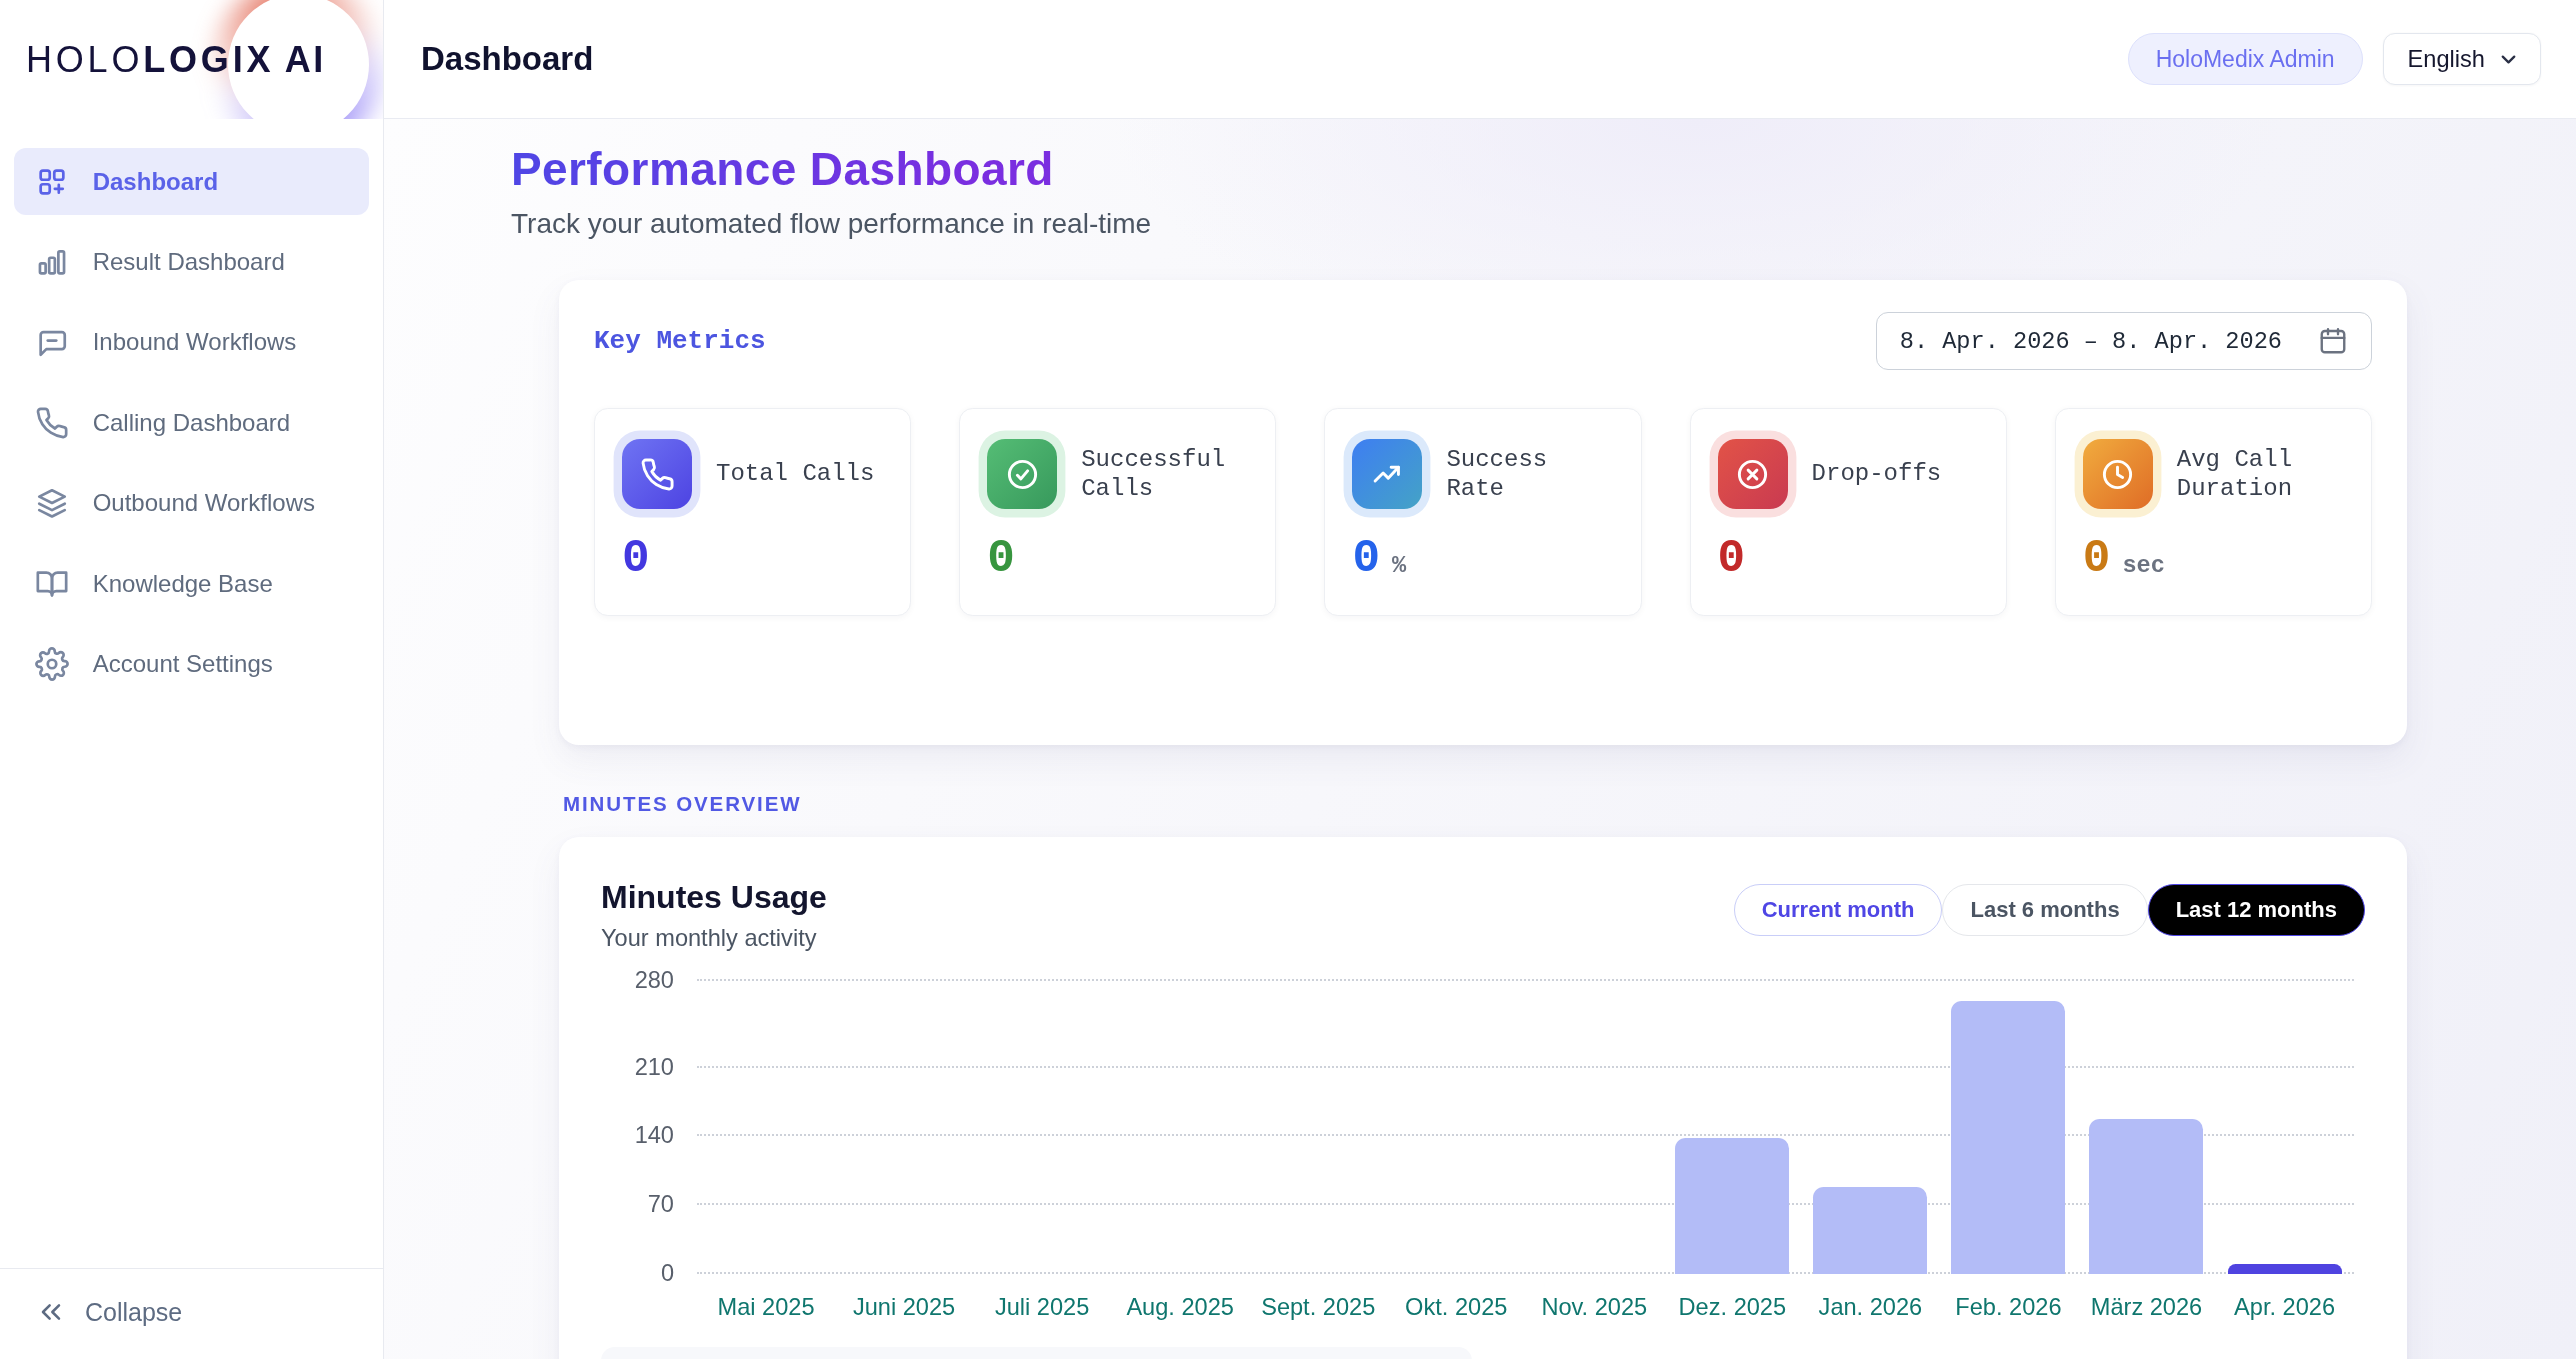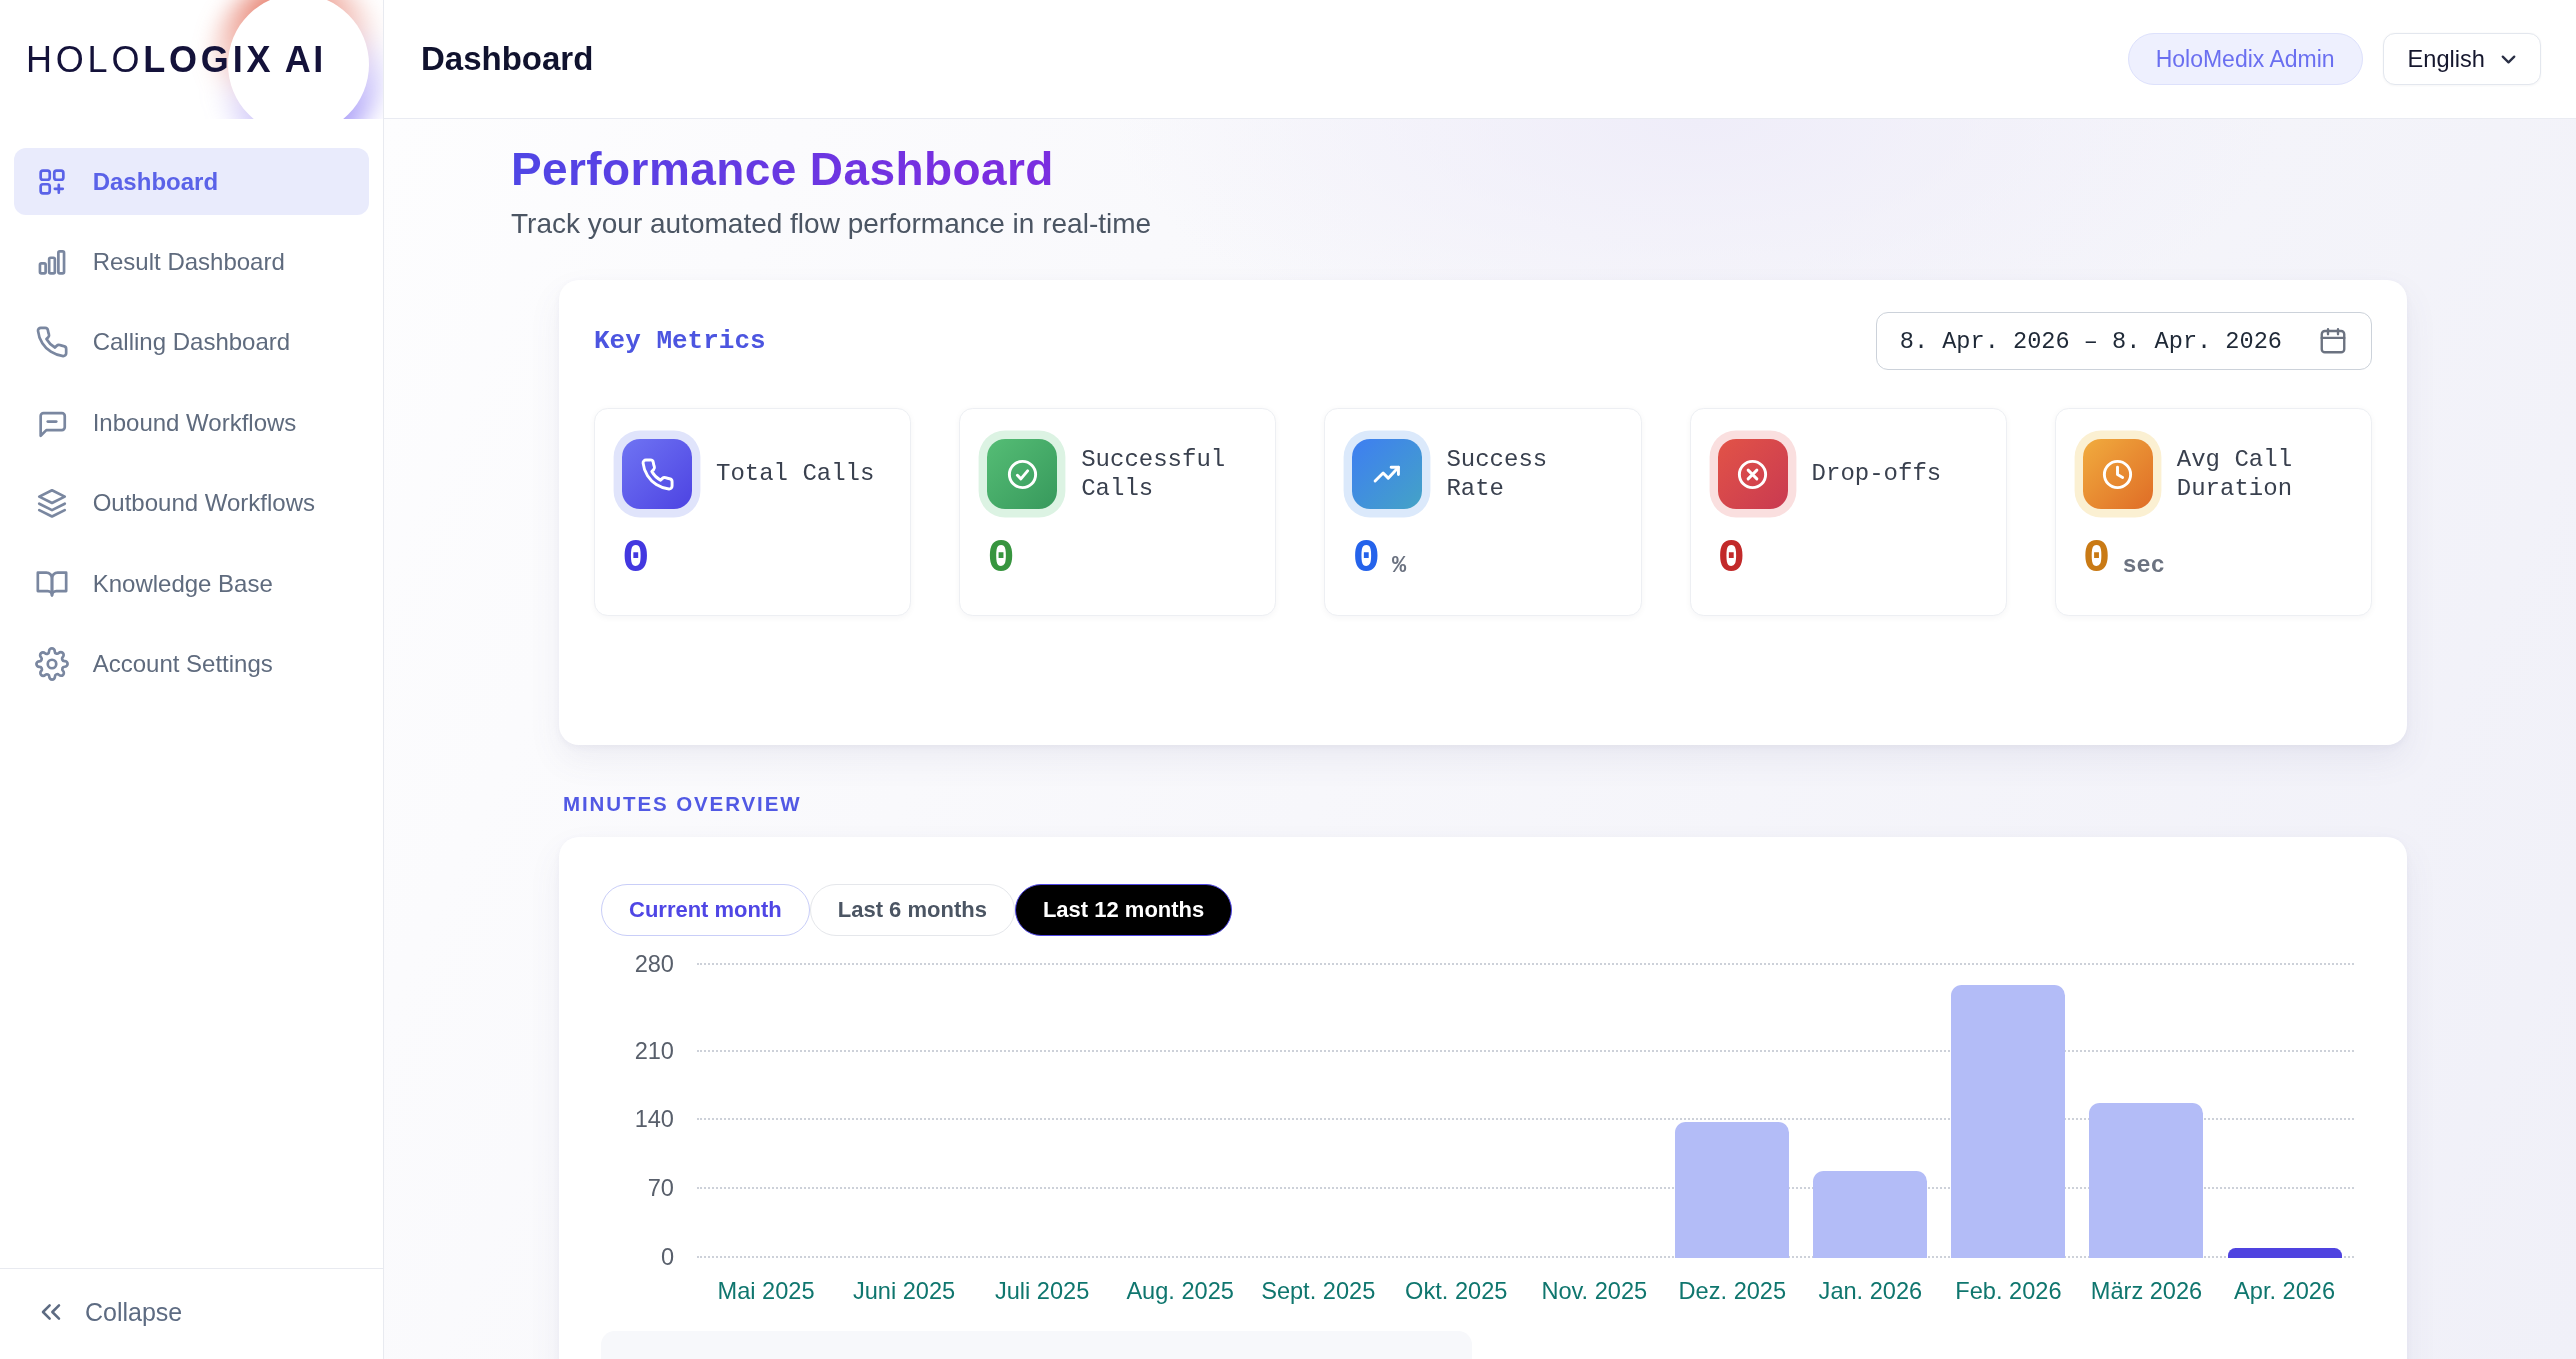--- a/index.html
+++ b/index.html
@@ -200,30 +200,30 @@
     <div class="nav-item">
       <svg viewBox="0 0 24 24" fill="none" stroke="currentColor" stroke-width="1.9" stroke-linecap="round" stroke-linejoin="round">
         <rect x="3.5" y="13" width="4" height="7" rx="1"></rect>
           <rect x="10" y="9" width="4" height="11" rx="1"></rect>
           <rect x="16.5" y="4.5" width="4" height="15.5" rx="1"></rect>
       </svg>
       <span>Result Dashboard</span>
     </div>
     <div class="nav-item">
       <svg viewBox="0 0 24 24" fill="none" stroke="currentColor" stroke-width="1.9" stroke-linecap="round" stroke-linejoin="round">
-        <path d="M22 16.92v3a2 2 0 0 1-2.18 2 19.79 19.79 0 0 1-8.63-3.07 19.5 19.5 0 0 1-6-6A19.79 19.79 0 0 1 2.12 4.18 2 2 0 0 1 4.11 2h3a2 2 0 0 1 2 1.72c.12.96.36 1.9.7 2.81a2 2 0 0 1-.45 2.11L8.09 9.91a16 16 0 0 0 6 6l1.27-1.27a2 2 0 0 1 2.11-.45c.91.34 1.85.58 2.81.7A2 2 0 0 1 22 16.92z"></path>
-      </svg>
-      <span>Calling Dashboard</span>
-    </div>
-    <div class="nav-item">
-      <svg viewBox="0 0 24 24" fill="none" stroke="currentColor" stroke-width="1.9" stroke-linecap="round" stroke-linejoin="round">
         <path d="M21 15a2 2 0 0 1-2 2H8l-4 4V7a2 2 0 0 1 2-2h13a2 2 0 0 1 2 2z"></path>
           <path d="M9 11h6"></path>
       </svg>
       <span>Inbound Workflows</span>
+    </div>
+    <div class="nav-item">
+      <svg viewBox="0 0 24 24" fill="none" stroke="currentColor" stroke-width="1.9" stroke-linecap="round" stroke-linejoin="round">
+        <path d="M22 16.92v3a2 2 0 0 1-2.18 2 19.79 19.79 0 0 1-8.63-3.07 19.5 19.5 0 0 1-6-6A19.79 19.79 0 0 1 2.12 4.18 2 2 0 0 1 4.11 2h3a2 2 0 0 1 2 1.72c.12.96.36 1.9.7 2.81a2 2 0 0 1-.45 2.11L8.09 9.91a16 16 0 0 0 6 6l1.27-1.27a2 2 0 0 1 2.11-.45c.91.34 1.85.58 2.81.7A2 2 0 0 1 22 16.92z"></path>
+      </svg>
+      <span>Calling Dashboard</span>
     </div>
     <div class="nav-item">
       <svg viewBox="0 0 24 24" fill="none" stroke="currentColor" stroke-width="1.9" stroke-linecap="round" stroke-linejoin="round">
         <path d="M12 3 3 7.5 12 12l9-4.5L12 3z"></path>
           <path d="m3 12.5 9 4.5 9-4.5"></path>
           <path d="m3 17 9 4.5L21 17"></path>
       </svg>
       <span>Outbound Workflows</span>
     </div>
     <div class="nav-item">
@@ -368,20 +368,24 @@
           </div>
         </div>
 
       </div>
     </section>
 
     <div class="section-label">MINUTES OVERVIEW</div>
 
     <section class="panel mu-card">
       <div class="mu-head">
+        <div>
+          <div class="mu-title">Minutes Usage</div>
+          <div class="mu-subtitle">Your monthly activity</div>
+        </div>
         <div class="mu-buttons">
           <div class="pill outline-accent">Current month</div>
           <div class="pill outline-gray">Last 6 months</div>
           <div class="pill filled">Last 12 months</div>
         </div>
       </div>
 
       <div class="chart-area">
         <div class="plot">
           <div id="gridlines">

